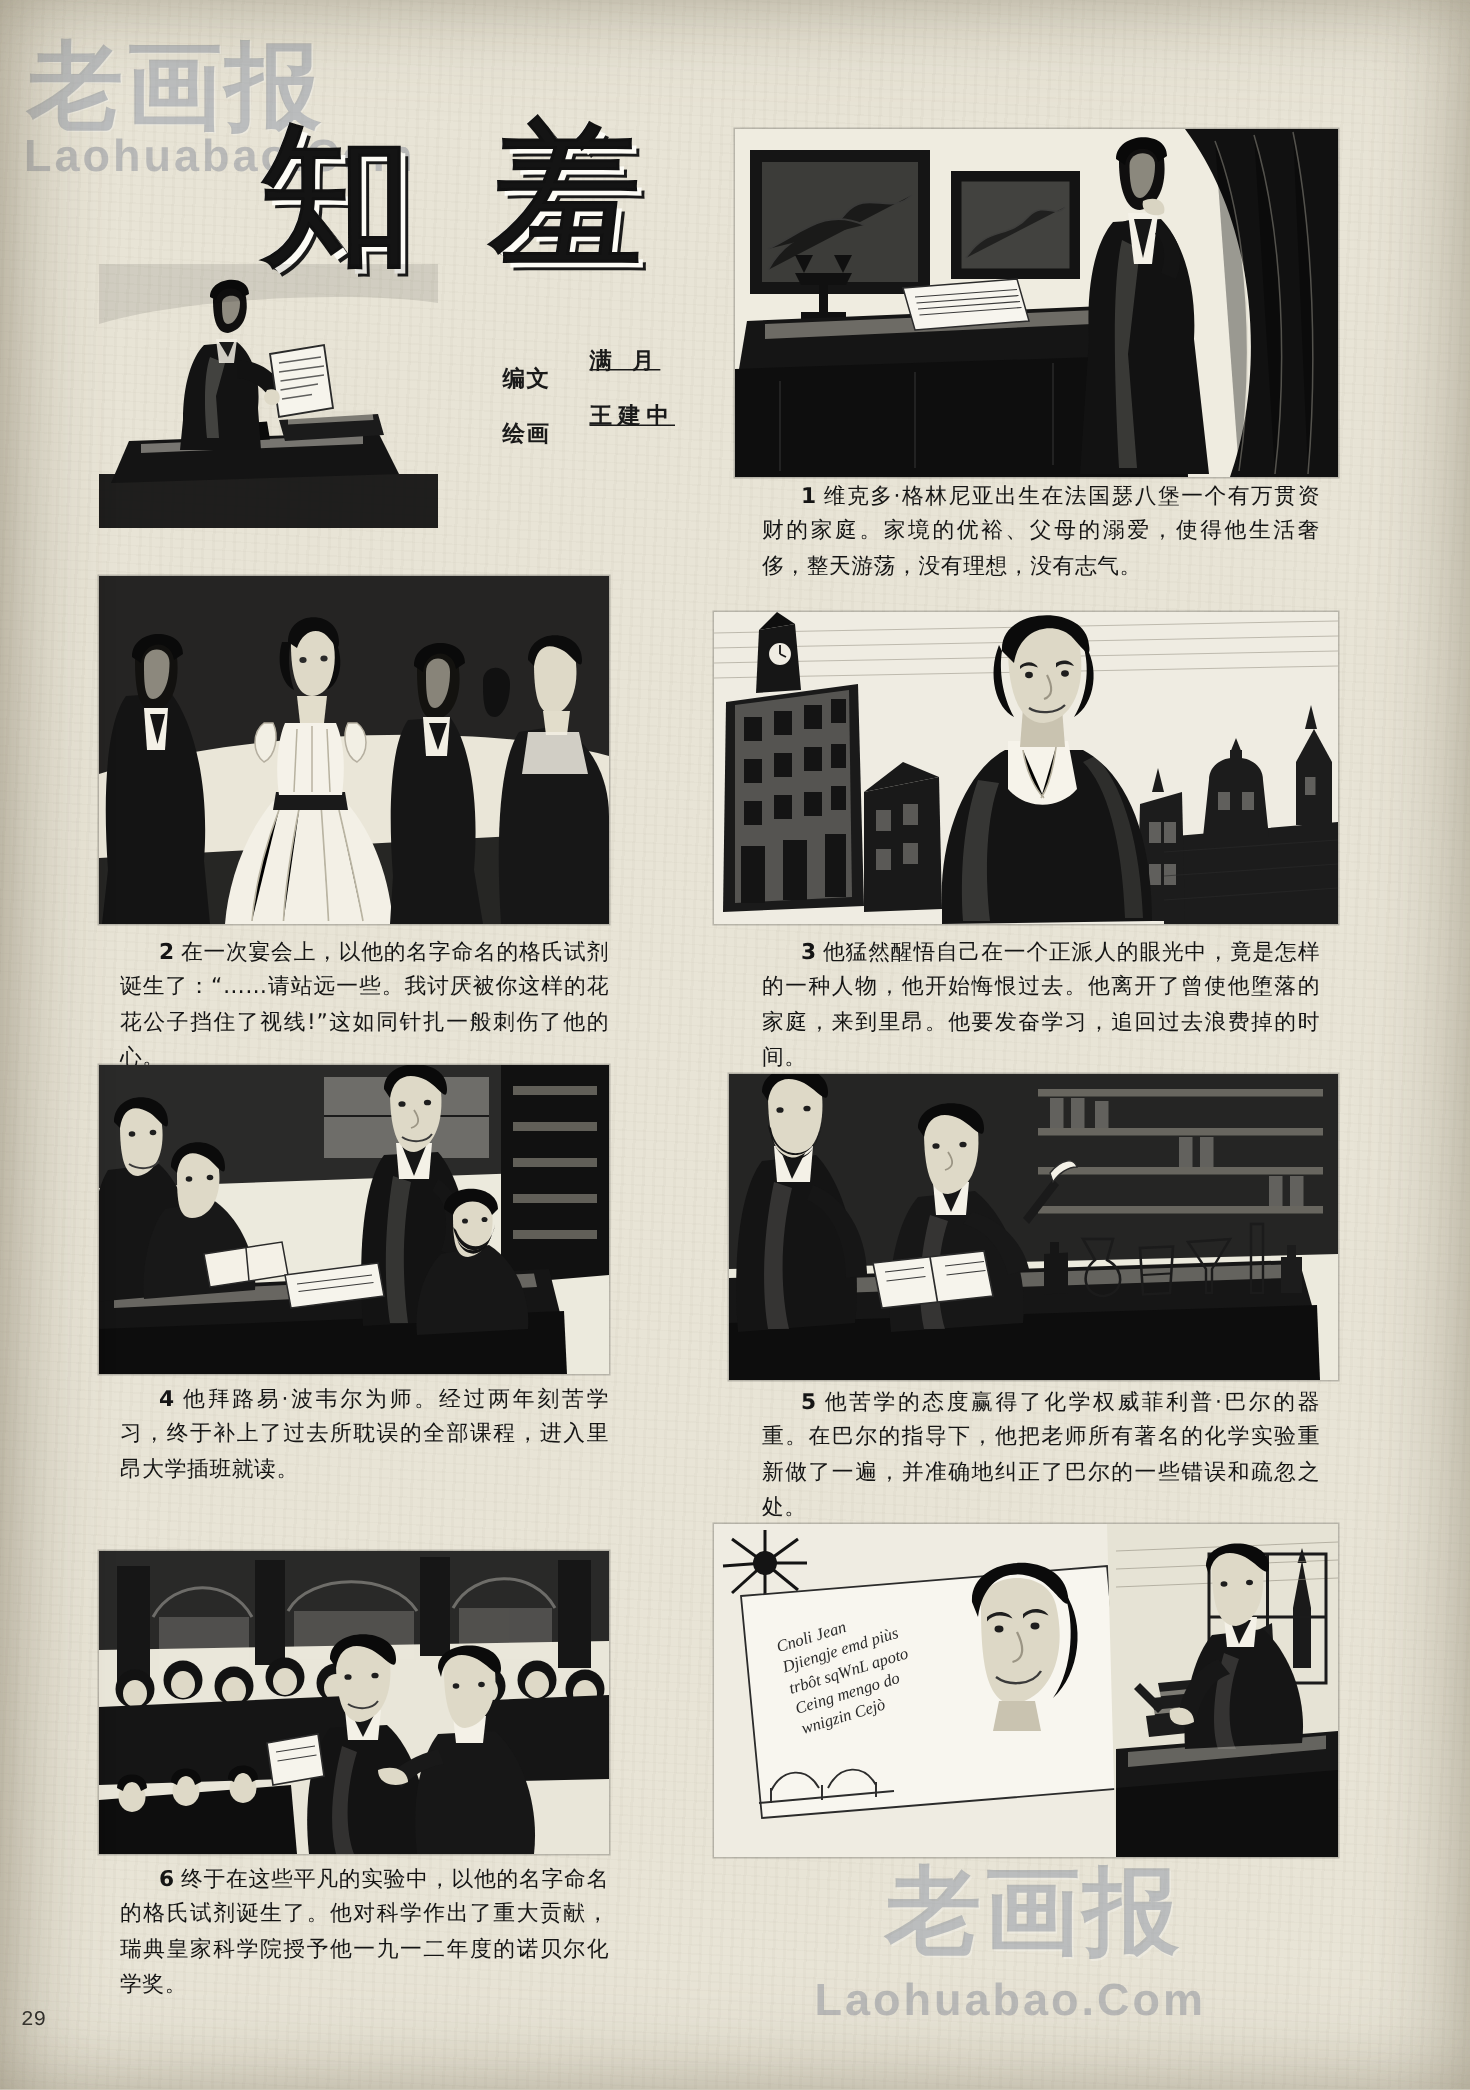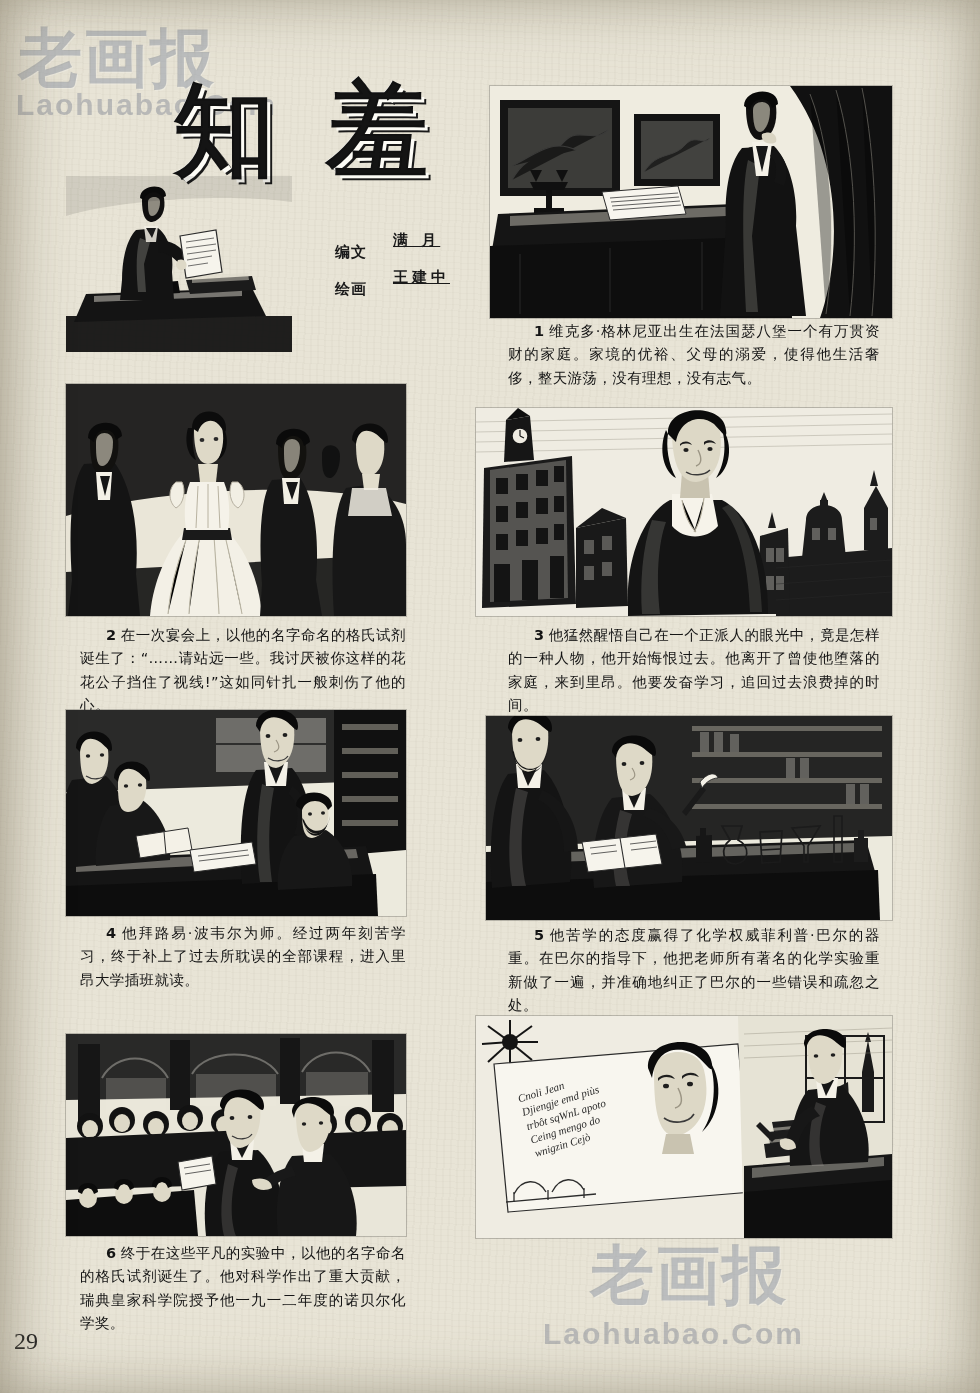--- a/index.html
+++ b/index.html
@@ -135,22 +135,22 @@
   .cap .num {
     font-weight: 700;
     margin-right: 4px;
   }
   .cap-indent { text-indent: 26px; }
 
   .folio {
     position: absolute;
     left: 14px;
     bottom: 38px;
-    font-family: Liberation Serif, serif;
-    font-size: 24px;
+    font-family: Liberation Mono, monospace;
+    font-size: 14px;
     color: #222;
   }
 
   .handwrite {
     position: absolute;
     font-family: "Liberation Serif", serif;
     font-style: italic;
     color: #2a2a2a;
     font-size: 11px;
     line-height: 1.3;

